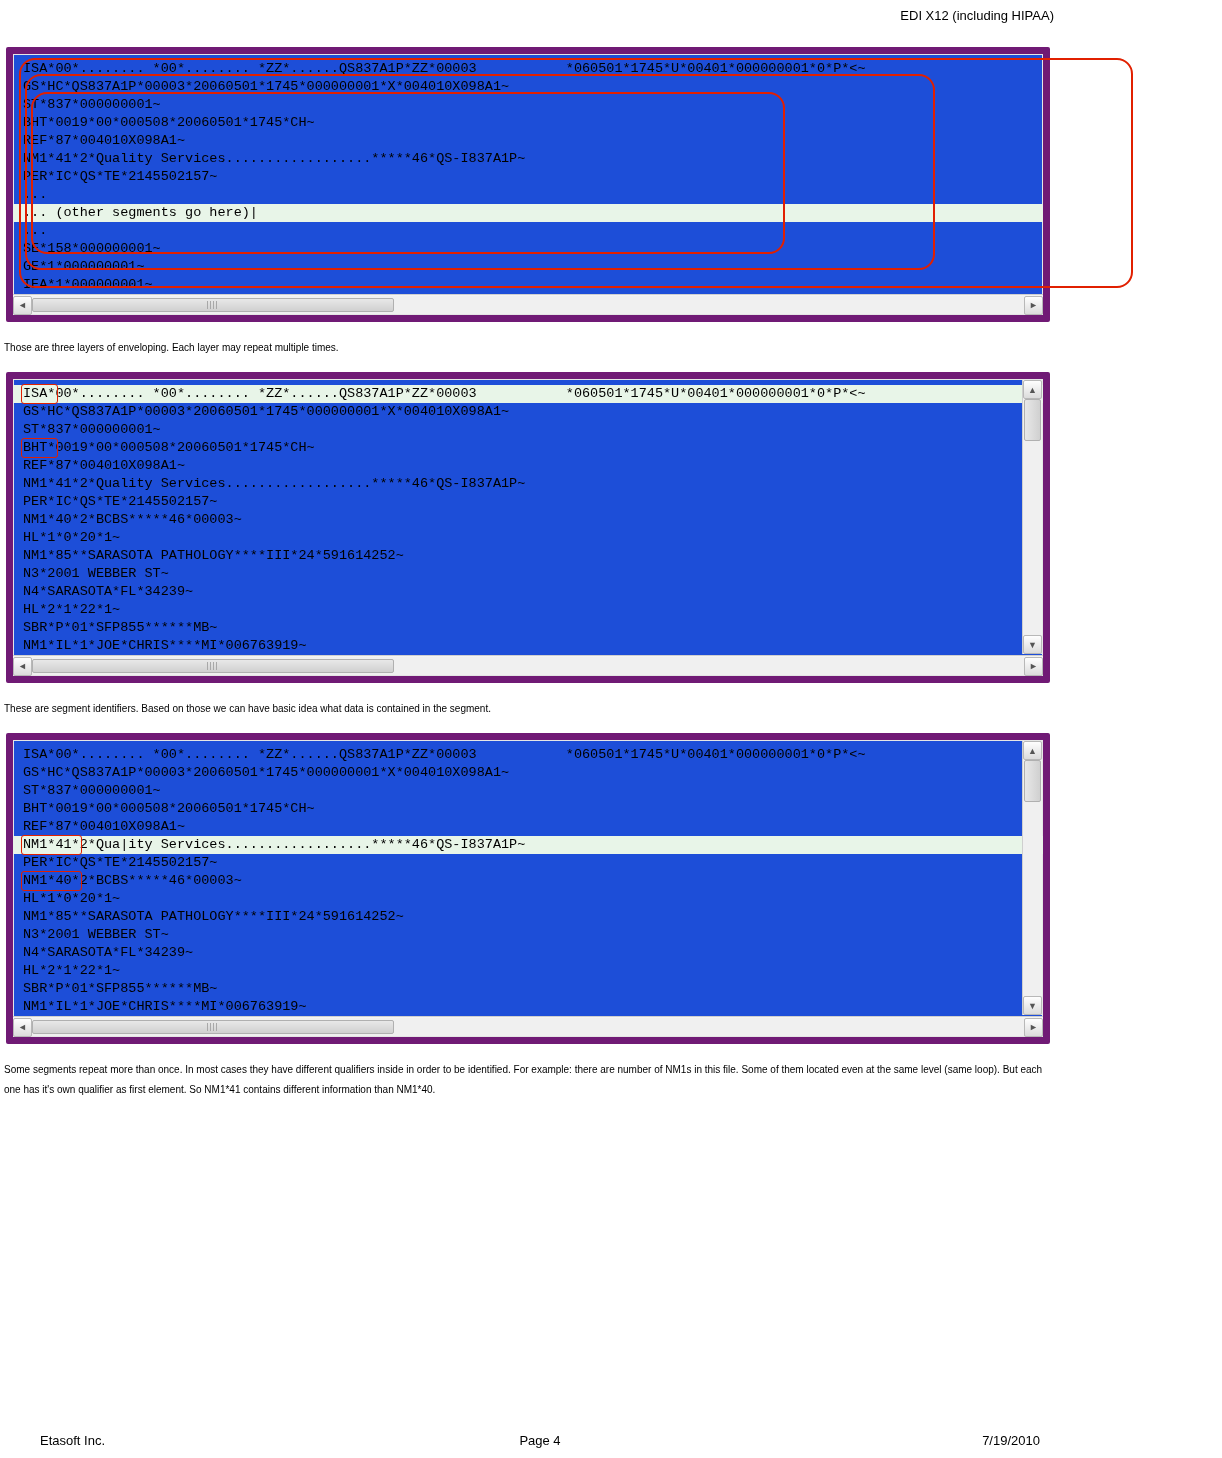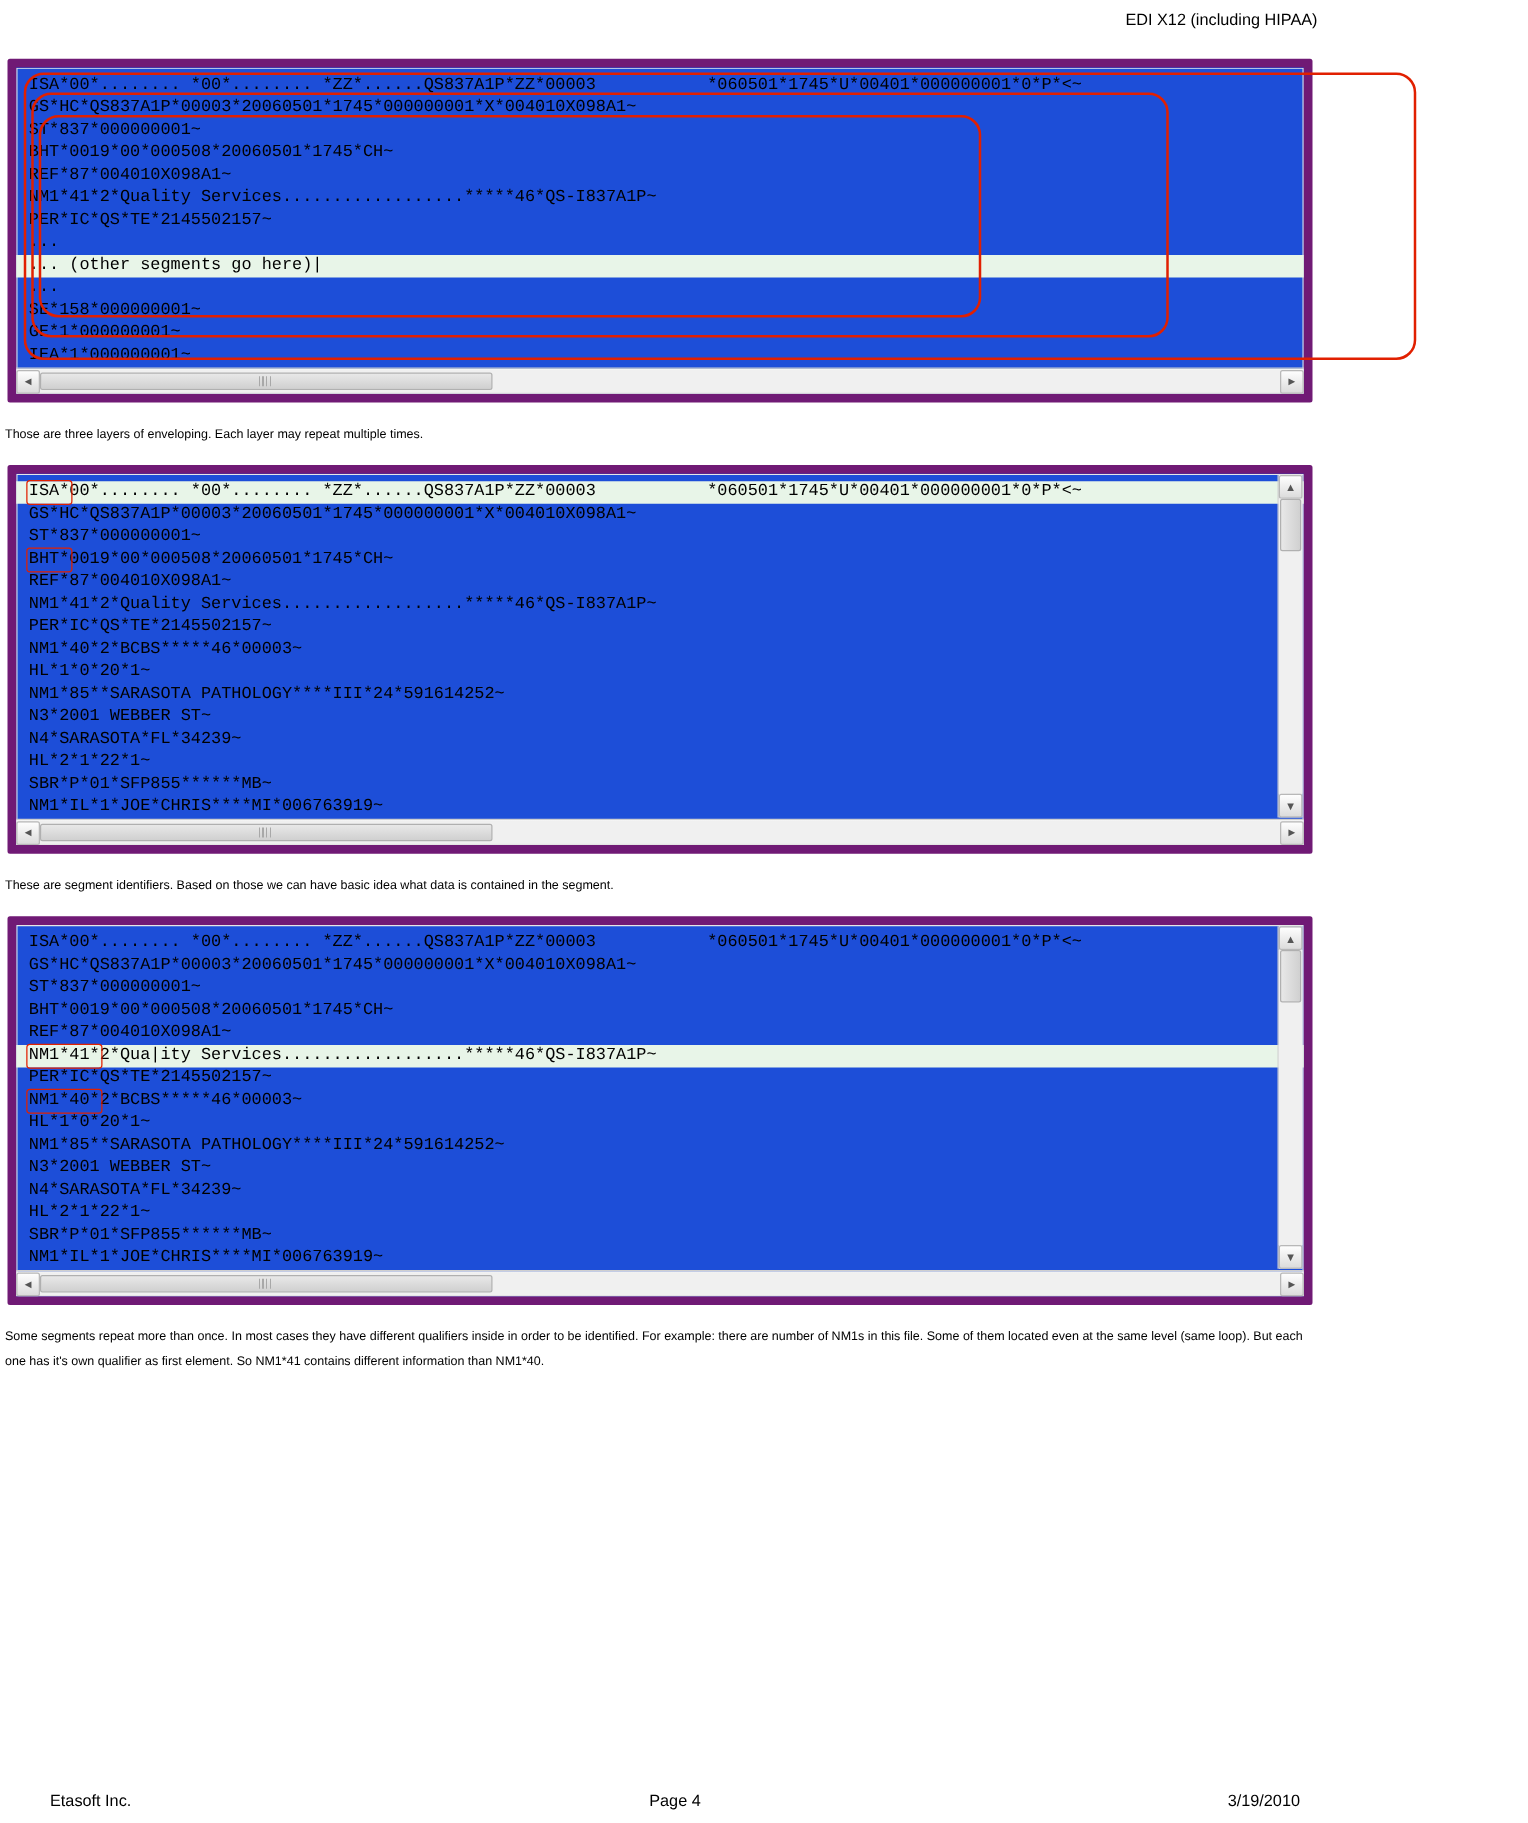--- a/index.html
+++ b/index.html
@@ -305,16 +305,16 @@
         </div>
       <div class="arrow right">►</div>
     </div>
   </div>
 
   <div class="para">Some segments repeat more than once. In most cases they have different qualifiers inside in order to be identified. For example: there are number of NM1s in this file. Some of them located even at the same level (same loop). But each one has it's own qualifier as first element. So NM1*41 contains different information than NM1*40.</div>
 
   <div class="footer">
     <span class="l">Etasoft Inc.</span>
     <span class="c">Page 4</span>
-    <span class="r">3/19/2010</span>
+    <span class="r">7/19/2010</span>
   </div>
 
 </div>
 
 </body></html>

